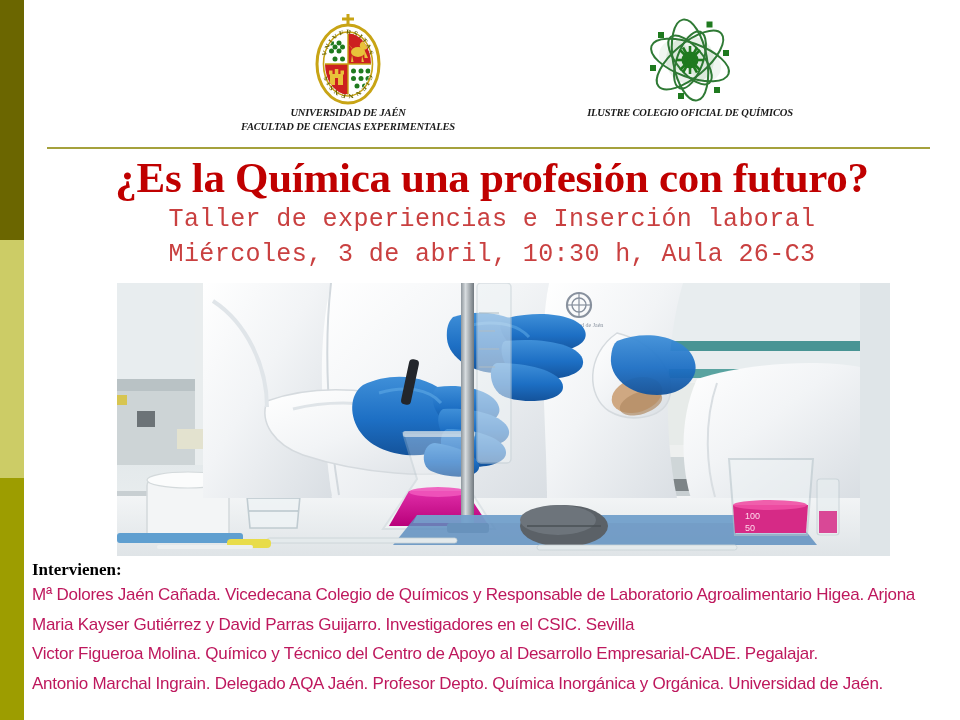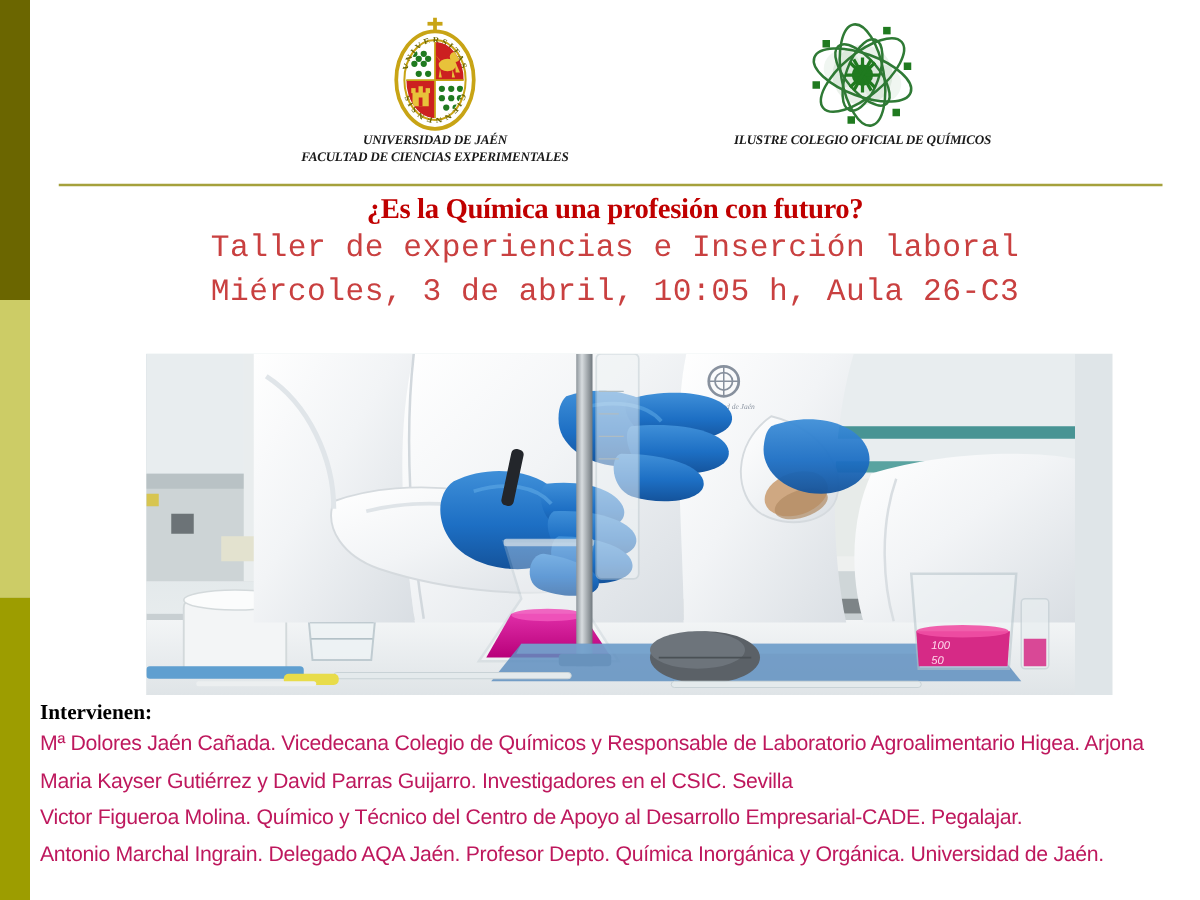--- a/index.html
+++ b/index.html
@@ -71,21 +71,21 @@
   
   .title-zone {
     position: absolute;
     left: 24px; top: 155px;
     width: 936px;
     text-align: center;
   }
   .main-title {
     font-family: "Liberation Serif", serif;
     font-weight: bold;
-    font-size: 23px;
+    font-size: 43px;
     color: #c00000;
     line-height: 1.08;
     margin: 0;
     letter-spacing: -0.3px;
   }
   .sub-title {
     font-family: Liberation Mono, monospace;
     font-weight: normal;
     font-size: 25px;
     color: #c94040;
@@ -94,21 +94,20 @@
     letter-spacing: 0.4px;
   }
 
   
   .photo {
     position: absolute;
     left: 117px; top: 283px;
     width: 773px; height: 273px;
     overflow: hidden;
     background: #dfe5e8;
-    font-style: italic;
   }
   .photo svg { display: block; }
 
   
   .speakers {
     position: absolute;
     left: 32px; top: 560px;
     width: 905px;
   }
   .speakers-heading {
@@ -266,21 +265,21 @@
       <div>ILUSTRE COLEGIO OFICIAL DE QUÍMICOS</div>
     </div>
   </div>
 </div>
 
 <div class="divider"></div>
 
 <div class="title-zone">
   <h1 class="main-title">¿Es la Química una profesión con futuro?</h1>
   <div class="sub-title">Taller de experiencias e Inserción laboral</div>
-  <div class="sub-title">Miércoles, 3 de abril, 10:05 h, Aula 26-C3</div>
+  <div class="sub-title">Miércoles, 3 de abril, 10:30 h, Aula 26-C3</div>
 </div>
 
 <div class="photo">
   <svg width="743" height="273" viewBox="0 0 743 273" aria-hidden="true">
     <defs>
       <linearGradient id="wallG" x1="0" y1="0" x2="0" y2="1">
         <stop offset="0%" stop-color="#d4dde1"></stop>
         <stop offset="60%" stop-color="#e2e8ea"></stop>
         <stop offset="100%" stop-color="#eef1f2"></stop>
       </linearGradient>

